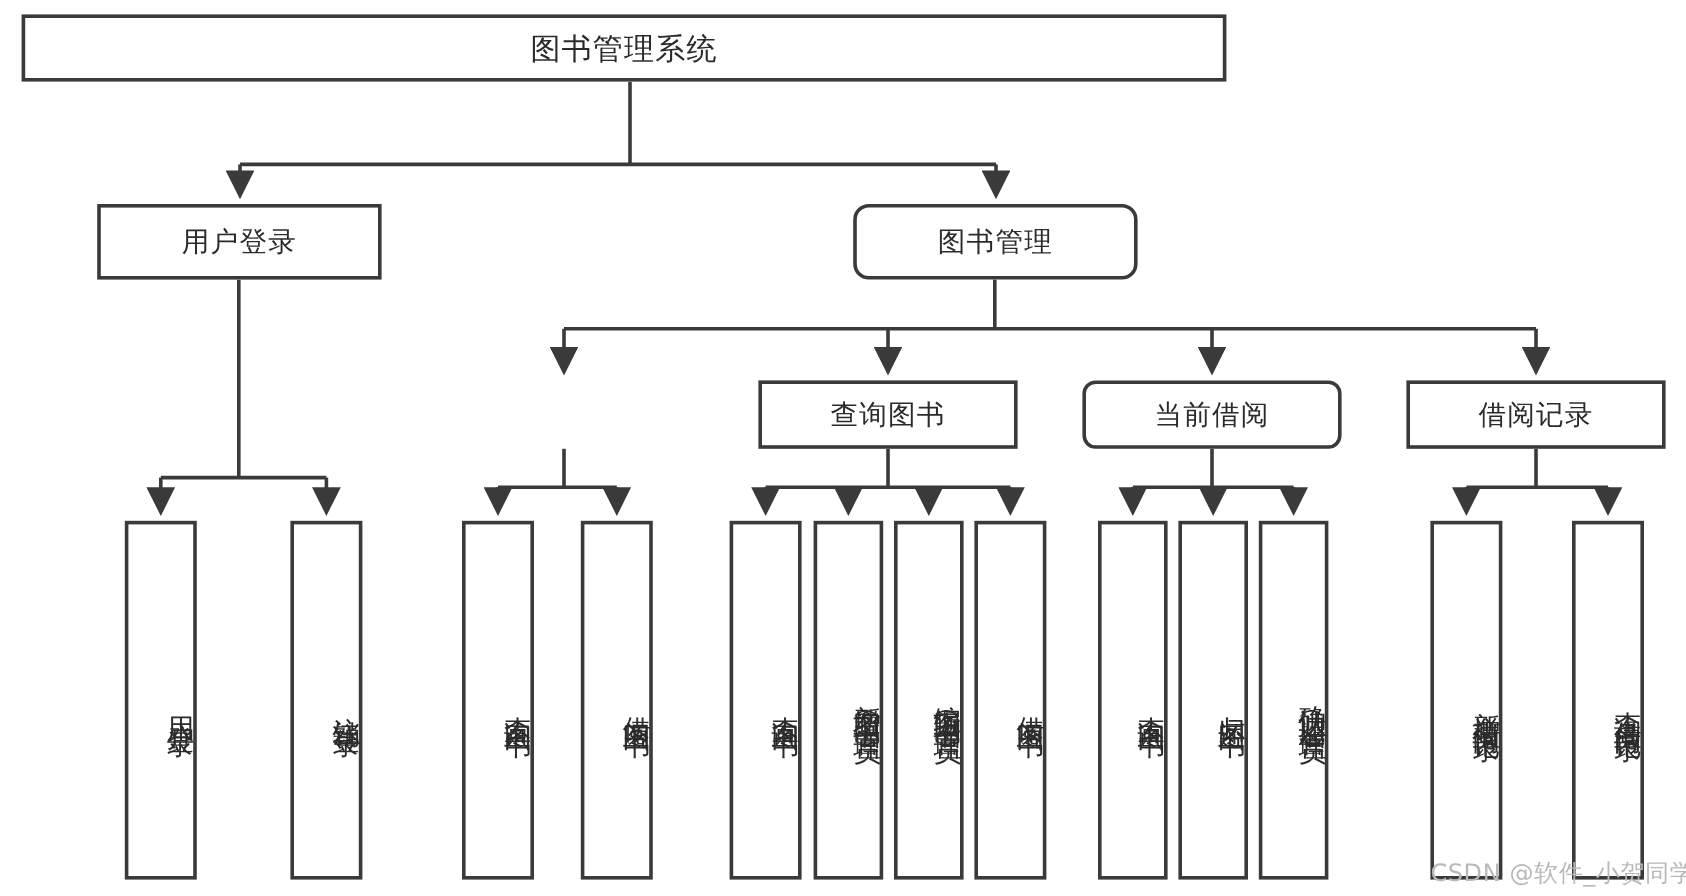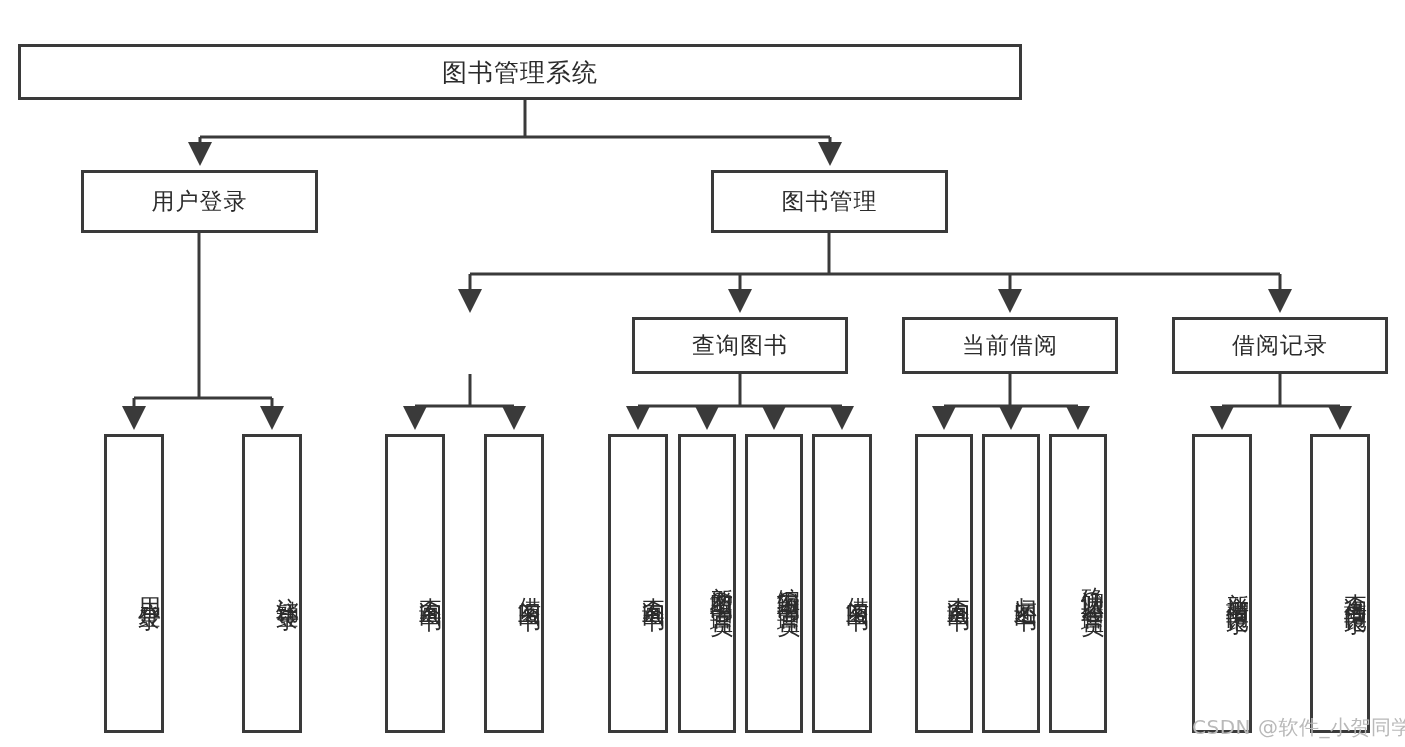--- a/index.html
+++ b/index.html
@@ -44,21 +44,20 @@
     text-orientation: upright;
     font-size: 23px;
     letter-spacing: 4px;
     align-items: flex-start;
     justify-content: center;
     padding-top: 6px;
     line-height: 1.0;
   }
   #root-node {
     font-size: 25px;
-    margin-top: 32px;
   }
   .watermark {
     position: absolute;
     color: #b9b9b9;
     font-size: 20px;
     white-space: nowrap;
     letter-spacing: 0.5px;
   }
 </style>
 </head>
@@ -112,24 +111,24 @@
       <path d="M 1280 374 L 1280 406"></path>
       <path d="M 1222 406 L 1340 406"></path>
       <path d="M 1222 406 L 1222 426" marker-end="url(#arrow)"></path>
       <path d="M 1340 406 L 1340 426" marker-end="url(#arrow)"></path>
     </g>
   </svg>
 
   <div class="node horiz" id="root-node" style="left: 18px; top: 12px; width: 1004px; height: 56px;">图书管理系统</div>
 
   <div class="node horiz" style="left: 81px; top: 170px; width: 237px; height: 63px;">用户登录</div>
-  <div class="node horiz" style="left: 711px; top: 170px; width: 237px; height: 63px;">图书管理</div>
+  <div class="node horiz" style="left: 711px; top: 170px; width: 237px; height: 63px; border-radius: 13px;">图书管理</div>
 
   <div class="node horiz" style="left: 632px; top: 317px; width: 216px; height: 57px;">查询图书</div>
-  <div class="node horiz" style="left: 902px; top: 317px; width: 216px; height: 57px;">当前借阅</div>
+  <div class="node horiz" style="left: 902px; top: 317px; width: 216px; height: 57px; border-radius: 11px;">当前借阅</div>
   <div class="node horiz" style="left: 1172px; top: 317px; width: 216px; height: 57px;">借阅记录</div>
 
   <div class="node vert" style="left: 104px; top: 434px; width: 60px; height: 299px;">用户登录</div>
   <div class="node vert" style="left: 242px; top: 434px; width: 60px; height: 299px;">注销登录</div>
   <div class="node vert" style="left: 385px; top: 434px; width: 60px; height: 299px;">查询图书</div>
   <div class="node vert" style="left: 484px; top: 434px; width: 60px; height: 299px;">借阅图书</div>
   <div class="node vert" style="left: 608px; top: 434px; width: 60px; height: 299px;">查询图书</div>
   <div class="node vert" style="left: 678px; top: 434px; width: 58px; height: 299px;">新增图书（管理员）</div>
   <div class="node vert" style="left: 745px; top: 434px; width: 58px; height: 299px;">编辑图书（管理员）</div>
   <div class="node vert" style="left: 812px; top: 434px; width: 60px; height: 299px;">借阅图书</div>

